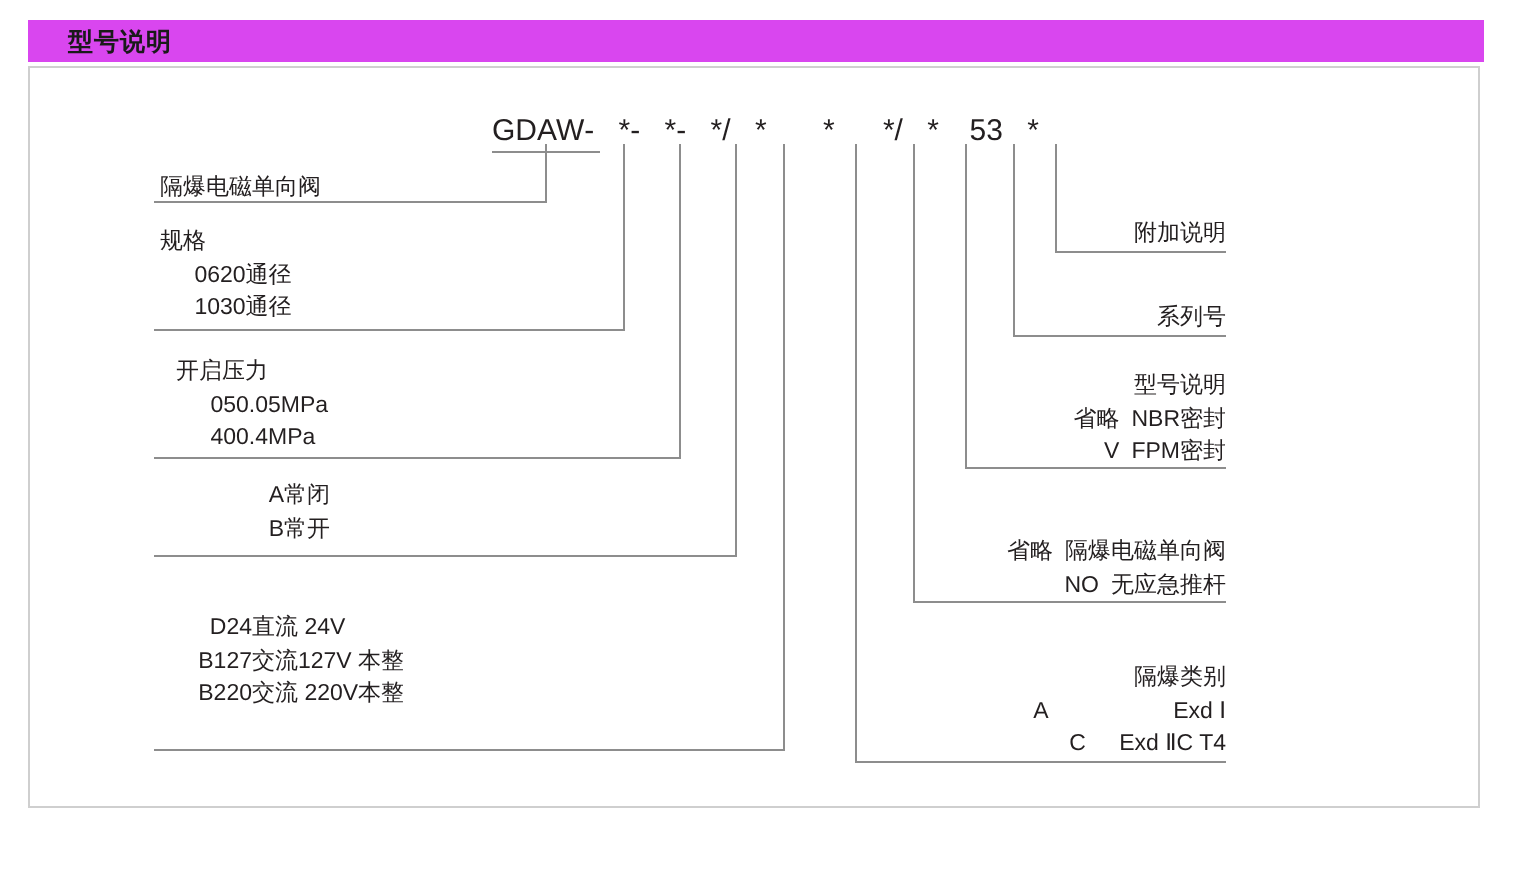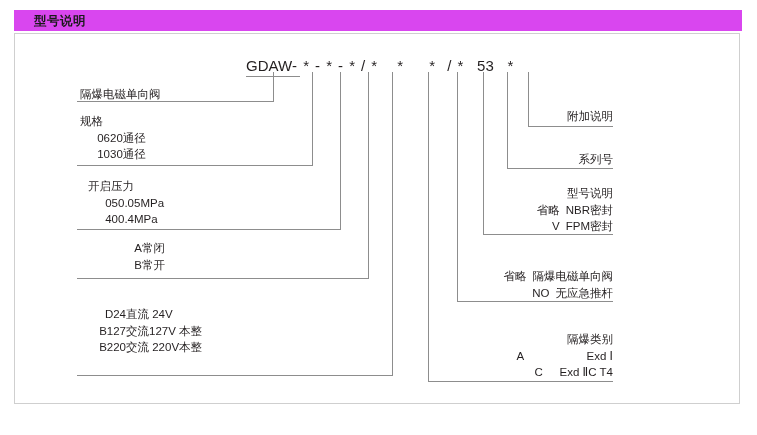--- a/index.html
+++ b/index.html
@@ -69,21 +69,21 @@
     position: absolute;
     top: 57px;
     left: 246px;
     font-size: 15px;
     letter-spacing: 0;
     white-space: nowrap;
     color: #231f20;
   }
   #model-code .seg {
     display: inline-block;
-    text-align: center;
+    text-align: right;
   }
   #model-code .sep { display: inline-block; }
 
   
   .label-block {
     position: absolute;
     font-size: 11.5px;
     line-height: 16.5px;
     white-space: nowrap;
     color: #231f20;
@@ -170,21 +170,21 @@
   <span class="row"><span class="code">A</span><span>常闭</span></span>
   <span class="row"><span class="code">B</span><span>常开</span></span>
 </div>
 
 <div class="label-block left" style="left:80px; top:306px;">
   <span class="row"><span class="code" style="min-width:46px">D24</span><span>直流 24V</span></span>
   <span class="row"><span class="code" style="min-width:46px">B127</span><span>交流127V 本整</span></span>
   <span class="row"><span class="code" style="min-width:46px">B220</span><span>交流 220V本整</span></span>
 </div>
 
-<div class="label-block right" style="left:413px; top:109px; width:200px;font-family:Liberation Mono, monospace;">
+<div class="label-block right" style="left:413px; top:109px; width:200px;">
   <span class="hd">附加说明</span>
 </div>
 
 <div class="label-block right" style="left:413px; top:151px; width:200px;">
   <span class="hd">系列号</span>
 </div>
 
 <div class="label-block right" style="left:413px; top:185px; width:200px;">
   <span class="hd">型号说明</span>
   <span class="row"><span>省略</span><span class="mono-gap"></span><span>NBR密封</span></span>

